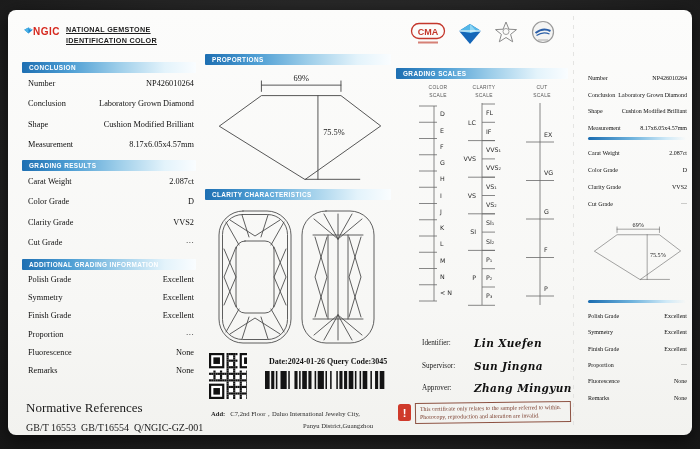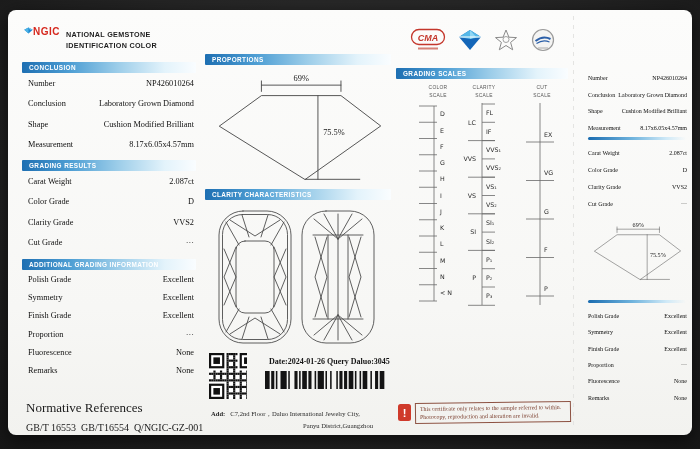--- a/index.html
+++ b/index.html
@@ -19,21 +19,21 @@
     height:11px;display:flex;align-items:center;padding-left:7px;box-sizing:border-box;
     background:linear-gradient(90deg,#1e6fb2 0%,#4f9fd4 28%,#9ccde9 55%,#e3f3fb 82%,#fafdff 100%);
     color:#fff;font:bold 6.4px "Liberation Sans",sans-serif;letter-spacing:.4px;text-transform:uppercase;
     border-radius:1px;
   }
   
   .col-left{position:absolute;left:14px;top:10px;width:174px;}
   .brand{display:flex;align-items:flex-start;gap:6px;height:34px;margin:4px 0 4px 2px;}
   .brand .logo-block{display:flex;flex-direction:row;align-items:center;width:36px;}
   .brand .ngic{font:bold 10px "Liberation Sans",sans-serif;color:#d6281e;letter-spacing:.5px;margin-top:1px;}
-  .brand .org{font:bold 7.2px "Liberation Sans",sans-serif;color:#1d1d1d;letter-spacing:.3px;line-height:1.55;margin-top:5px;}
+  .brand .org{font:bold 7.2px "Liberation Sans",sans-serif;color:#1d1d1d;letter-spacing:.3px;line-height:1.55;text-decoration:underline;}
   .rows .row{display:flex;justify-content:space-between;align-items:center;padding:0 2px 0 6px;}
   .rows.h20 .row{height:20.5px;}
   .rows.h18 .row{height:18.3px;}
   .rows .lbl,.rows .val{font-size:8.3px;color:#101010;white-space:nowrap;}
   .normative{margin-top:20px;padding-left:4px;}
   .normative .n1{font-size:13px;color:#1a1a1a;}
   .normative .n2{font-size:10px;color:#1a1a1a;margin-top:6px;white-space:pre;}
   
   .col-mid{position:absolute;left:197px;top:44px;width:186px;}
   .prop-svg{display:block;margin:3px 0 0 2px;}
@@ -43,21 +43,21 @@
   .cushions{display:flex;gap:7px;margin:9px 0 0 12px;}
   .qr-row{display:flex;gap:8px;margin:8px 0 0 4px;align-items:flex-start;}
   .code-block{margin-top:4px;}
   .date-row{display:flex;gap:2px;padding-left:14px;align-items:center;}
   .date-row span{font-size:8px;font-weight:bold;color:#151515;white-space:nowrap;}
   .address{margin:9px 0 0 6px;width:176px;font-size:6.6px;color:#2a2a2a;line-height:1.8;}
   .address .line2{text-align:right;padding-right:14px;}
   .address .addr-label{font-weight:bold;margin-right:5px;}
   
   .col-scales{position:absolute;left:388px;top:10px;width:178px;height:415px;}
-  .logos{position:absolute;top:8px;left:14px;right:18px;display:flex;justify-content:space-between;align-items:flex-start;font-style:italic;}
+  .logos{position:absolute;top:0;left:14px;right:18px;display:flex;justify-content:space-between;align-items:flex-end;}
   .col-scales .section-bar{position:absolute;top:48px;left:0;width:172px;}
   .scale-hdr{position:absolute;width:44px;text-align:center;font:4.9px "Liberation Sans",sans-serif;color:#555;line-height:1.6;letter-spacing:.3px;}
   #scales-svg{position:absolute;top:80px;left:4px;}
   #scales-svg line{stroke:#6a6a6a;stroke-width:.8;}
   #scales-svg text{font:6.3px "DejaVu Sans",sans-serif;fill:#2a2a2a;}
   .signatures{position:absolute;top:312px;left:26px;width:142px;}
   .signatures .row{display:grid;grid-template-columns:52px auto;align-items:center;height:22.5px;}
   .signatures .lbl{font-size:7.2px;color:#1a1a1a;}
   .signatures .val{font-family:"DejaVu Serif",serif;font-style:italic;font-weight:bold;font-size:10.5px;letter-spacing:.4px;color:#111;white-space:nowrap;}
   .warning{position:absolute;top:382px;left:2px;display:flex;align-items:flex-start;gap:4px;}
@@ -379,21 +379,21 @@
           <rect x="43.80952380952381" y="32.85714285714286" width="2.1904761904761907" height="2.1904761904761907" fill="#111"></rect>
           <rect x="43.80952380952381" y="35.04761904761905" width="2.1904761904761907" height="2.1904761904761907" fill="#111"></rect>
           <rect x="43.80952380952381" y="37.23809523809524" width="2.1904761904761907" height="2.1904761904761907" fill="#111"></rect>
           <rect x="43.80952380952381" y="39.42857142857143" width="2.1904761904761907" height="2.1904761904761907" fill="#111"></rect>
           <rect x="43.80952380952381" y="41.61904761904762" width="2.1904761904761907" height="2.1904761904761907" fill="#111"></rect>
           <rect x="43.80952380952381" y="43.80952380952381" width="2.1904761904761907" height="2.1904761904761907" fill="#111"></rect>
         </svg>
       <div class="code-block">
         <div class="date-row">
           <span>Date:2024-01-26</span>
-          <span>Query Daluo:3045</span>
+          <span>Query Code:3045</span>
         </div>
         <svg id="barcode-svg" width="126" height="18" style="margin:5px 0 0 10px;">
             <rect x="0" y="0" width="4.65" height="18" fill="#141414"></rect>
             <rect x="6.2" y="0" width="3.1" height="18" fill="#141414"></rect>
             <rect x="10.850000000000001" y="0" width="1.55" height="18" fill="#141414"></rect>
             <rect x="15.500000000000002" y="0" width="6.2" height="18" fill="#141414"></rect>
             <rect x="23.250000000000004" y="0" width="1.55" height="18" fill="#141414"></rect>
             <rect x="29.450000000000003" y="0" width="3.1" height="18" fill="#141414"></rect>
             <rect x="34.1" y="0" width="1.55" height="18" fill="#141414"></rect>
             <rect x="37.199999999999996" y="0" width="4.65" height="18" fill="#141414"></rect>
@@ -523,20 +523,34 @@
         <line x1="126" y1="42" x2="154" y2="42"></line>
         <text x="144" y="75">VG</text>
         <line x1="126" y1="80.5" x2="154" y2="80.5"></line>
         <text x="144" y="113.5">G</text>
         <line x1="126" y1="119" x2="154" y2="119"></line>
         <text x="144" y="152">F</text>
         <line x1="126" y1="157.5" x2="154" y2="157.5"></line>
         <text x="144" y="190.5">P</text>
         <line x1="126" y1="196" x2="154" y2="196"></line>
       </svg>
+    <div class="signatures">
+        <div class="row">
+          <span class="lbl">Identifier:</span>
+          <span class="val">Lin Xuefen</span>
+        </div>
+        <div class="row">
+          <span class="lbl">Supervisor:</span>
+          <span class="val">Sun Jingna</span>
+        </div>
+        <div class="row">
+          <span class="lbl">Approver:</span>
+          <span class="val">Zhang Mingyun</span>
+        </div>
+      </div>
     <div class="warning">
       <div class="warn-icon">!</div>
       <div class="warn-box">This certificate only relates to the sample referred to within. Photocopy, reproduction and alteration are invalid.</div>
     </div>
   </div>
 
   <div class="col-stub">
     <div class="stub-rows top">
         <div class="row">
           <span class="lbl">Number</span>

